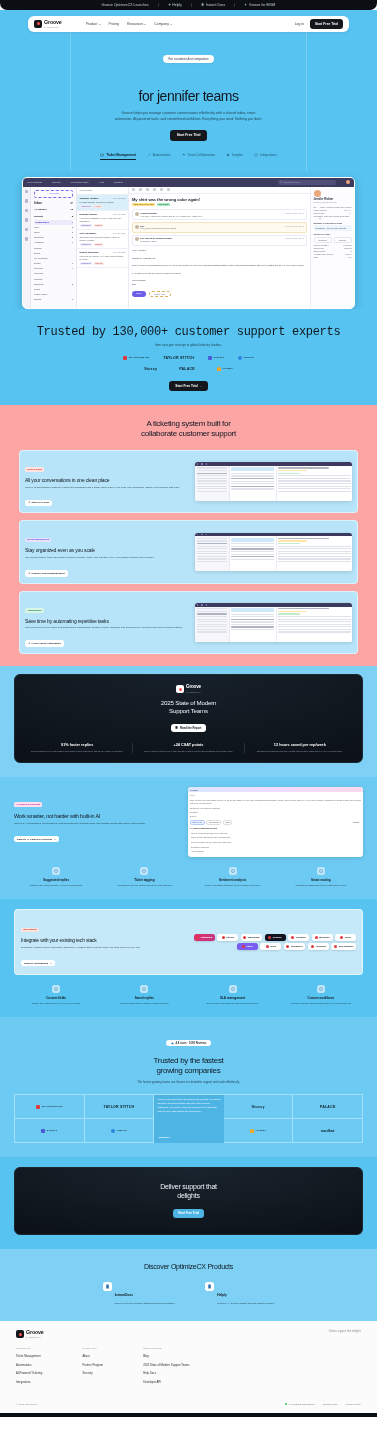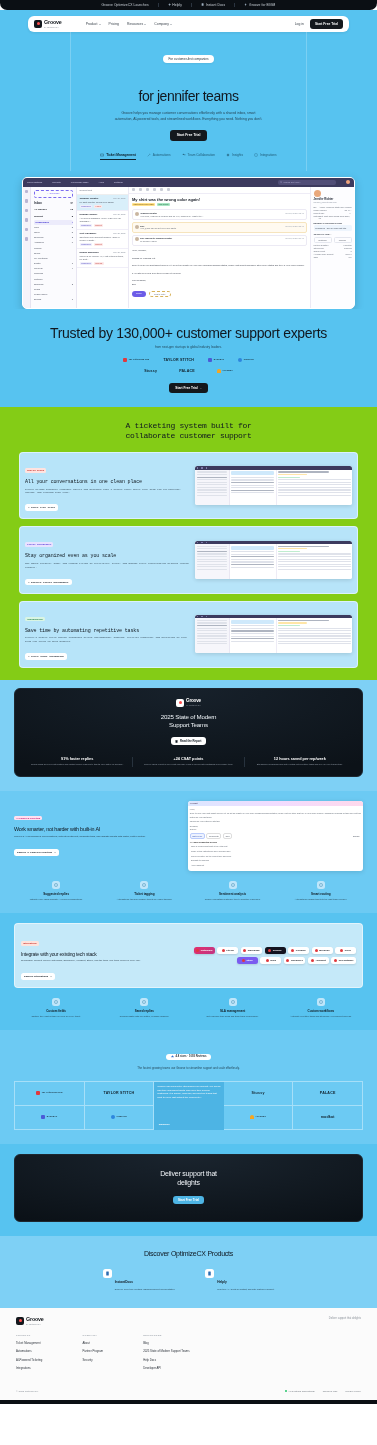--- a/index.html
+++ b/index.html
@@ -156,34 +156,34 @@
   .det-sec { font-size:2.2px;font-weight:700;color:#333a46;margin-top:2px;}
   .det-row { font-size:2px;color:#666d79;padding:.6px 0; display:flex; justify-content:space-between;}
   .det-box { background:#eef5fd;border-radius:1.5px;padding:1.5px;font-size:1.9px;color:#4a5360;line-height:1.4;margin-top:1.5px;}
   .det-tabs { display:flex; gap:2px; margin-top:2px;}
   .det-tab { flex:1;text-align:center;font-size:2px;border:.6px solid #e4e6ee;border-radius:1.5px;padding:1px 0;color:#5d646f;}
 
   
   .trust {
     background:#57c3f0; text-align:center; padding: 16px 0 14px; position:relative;
   }
-  .trust h2 { font-size:14px; font-weight:500; color:#101820; letter-spacing:-.3px; }
+  .trust h2 { font-size:12px; font-weight:500; color:#101820; letter-spacing:-.3px;font-family:Liberation Mono, monospace; }
   .trust p { font-size:3.1px; color:#17303f; opacity:.85; margin-top:4px;}
   .logo-row { display:flex; justify-content:center; align-items:center; gap:14px; margin-top:9px;}
   .logo-row.second { gap:22px; margin-top:7px;}
   .lg { font-size:3.6px; font-weight:800; color:#10202b; letter-spacing:.2px; display:flex;align-items:center;gap:1.5px;white-space:nowrap;}
   .lg .sq { width:4px;height:4px;border-radius:1px;background:#e0393e;display:inline-block;}
   .lg .sq.blue{background:#4b5bd7;}
   .lg .sq.cyan{background:#2e86de;border-radius:50%;}
   .lg .sq.orange{background:#f5a623;border-radius:50% 50% 0 0;}
   .lg small { font-size:1.8px;font-weight:600;display:block;line-height:1.1;}
   .trust .btn-dark { margin-top:10px; display:inline-block; padding:3.2px 6px; font-size:3.2px;}
 
   
-  .features { background:#84cc16; padding: 14px 5px 12px; font-family: Liberation Mono, monospace; }
+  .features { background:#fca5a5; padding: 14px 5px 12px; }
   .features h2 { text-align:center; font-size:8px; font-weight:500; color:#0f1720; line-height:1.25; letter-spacing:-.3px;}
   .fcards { margin: 11px 14px 0; display:flex; flex-direction:column; gap:7px;}
   .fcard {
     background:#b7e4f9; border-radius:4px; padding:5px; display:flex; gap:6px; align-items:center;
     border:1px solid rgba(255,255,255,.5);
   }
   .fcard .txt { flex:1.05; }
   .pill-red { display:inline-block; font-size:2.4px; font-weight:700; color:#c8342f; background:#ffe3e0; border-radius:1.5px; padding:.8px 2px;}
   .pill-purple { background:#e8e2ff; color:#5b3fd6; }
   .pill-green { background:#d9f5e3; color:#1d7a46; }
@@ -1096,20 +1096,24 @@
       </div>
   </div>
 
   <div class="testi">
     <span class="stars-pill">
       <svg style="width:3px;height:3px" viewBox="0 0 12 12">
           <path d="M6 0l1.6 4H12L8.6 6.6 10 11 6 8.4 2 11l1.4-4.4L0 4h4.4z" fill="#2f6fd0"></path>
         </svg>
       <span>4.8 stars · 1093 Reviews</span>
     </span>
+    <h2>
+      <span>Trusted by the fastest</span><br>
+      <span>growing companies</span>
+    </h2>
     <div class="sub">The fastest growing teams use Groove to streamline support and scale effortlessly.</div>
     <div class="tgrid">
       <div class="tcell">
           <span class="lg">
             <i class="sq"></i>
             <small>The Lettershop.com</small>
           </span>
         </div>
       <div class="tcell">
           <span class="lg">TAYLOR STITCH</span>

